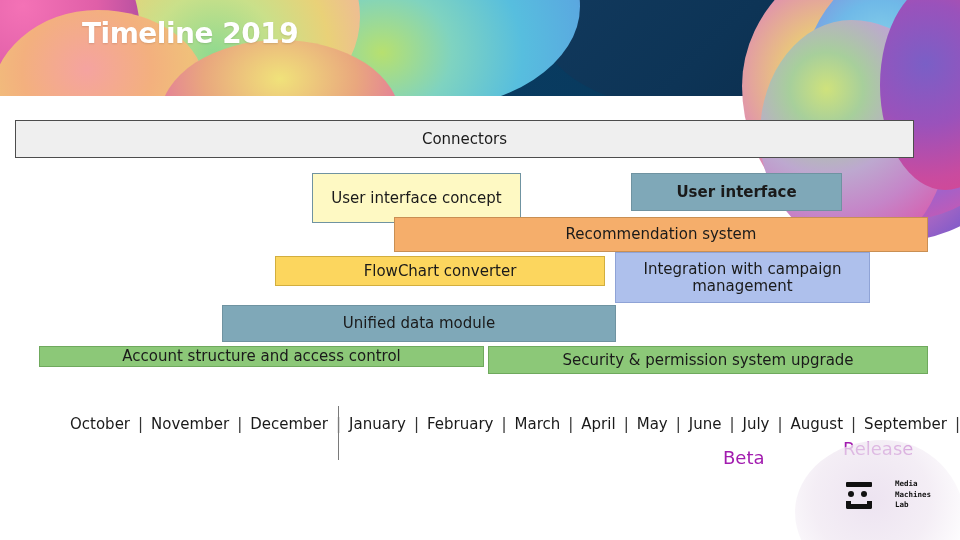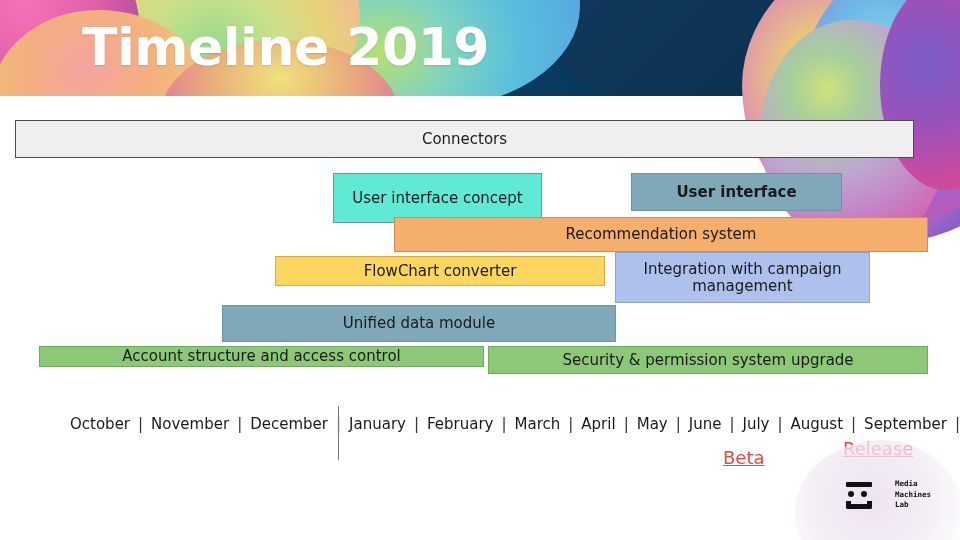--- a/index.html
+++ b/index.html
@@ -69,21 +69,21 @@
     border-radius:48% 52% 45% 55%/50% 45% 55% 50%;
   }
   .blob-right-4{
     position:absolute;left:880px;top:-20px;width:130px;height:210px;
     background:radial-gradient(circle at 35% 40%,#7a5fc6 0%,#9a52bb 40%,#c94b9f 75%,#d9478f 100%);
     border-radius:50%;
   }
 
   .title{
     position:absolute;left:82px;top:17px;
-    font-size:52px;font-weight:bold;color:#ffffff;
+    font-size:28px;font-weight:bold;color:#ffffff;
     letter-spacing:-0.5px;
     z-index:20;
     text-shadow:0 1px 2px rgba(0,0,0,.12);
   }
 
   
   .bar{
     position:absolute;box-sizing:border-box;
     border:1px solid #808080;
     display:flex;align-items:center;justify-content:center;
@@ -102,21 +102,21 @@
   }
   .month{padding:0 7px;}
   .msep{color:#333;padding:0 1px;}
   .yeardiv{
     position:absolute;left:338px;top:406px;width:1px;height:54px;
     background:#7a7a7a;
   }
 
   
   .milestone{
-    position:absolute;color:#ef4444;font-size:18px;text-decoration:underline;
+    position:absolute;color:#a21caf;font-size:18px;
   }
   #beta{left:723px;top:447px;}
   #release{left:843px;top:438px;}
 
   
   .logo-halo{
     position:absolute;left:795px;top:440px;width:170px;height:150px;
     background:radial-gradient(circle at 45% 40%,rgba(236,226,240,.95) 0%,rgba(240,232,242,.75) 45%,rgba(248,244,250,.25) 75%,rgba(255,255,255,0) 100%);
     border-radius:52% 48% 45% 55%/48% 55% 45% 52%;
   }
@@ -154,21 +154,21 @@
   <div class="blob-right-2"></div>
   <div class="blob-right-3"></div>
   <div class="blob-right-4"></div>
 
   <div class="title">Timeline 2019</div>
 
   <div id="bars">
       <div class="bar" style="left: 15px; top: 120px; width: 899px; height: 38px; background: rgb(239, 239, 239); border-color: rgb(77, 77, 77);">
         <span>Connectors</span>
       </div>
-      <div class="bar" style="left: 312px; top: 173px; width: 209px; height: 50px; background: #5eead4; border-color: rgb(111, 147, 161); margin-left: 21px;">
+      <div class="bar" style="left: 312px; top: 173px; width: 209px; height: 50px; background: #fef9c3; border-color: rgb(111, 147, 161);">
         <span>User interface concept</span>
       </div>
       <div class="bar" style="left: 631px; top: 173px; width: 211px; height: 38px; background: rgb(127, 168, 184); border-color: rgb(111, 147, 161); font-weight: bold;">
         <span>User interface</span>
       </div>
       <div class="bar" style="left: 394px; top: 217px; width: 534px; height: 35px; background: rgb(245, 174, 107); border-color: rgb(201, 143, 83);">
         <span>Recommendation system</span>
       </div>
       <div class="bar" style="left: 275px; top: 256px; width: 330px; height: 30px; background: rgb(252, 214, 94); border-color: rgb(210, 174, 62);">
         <span>FlowChart converter</span>

